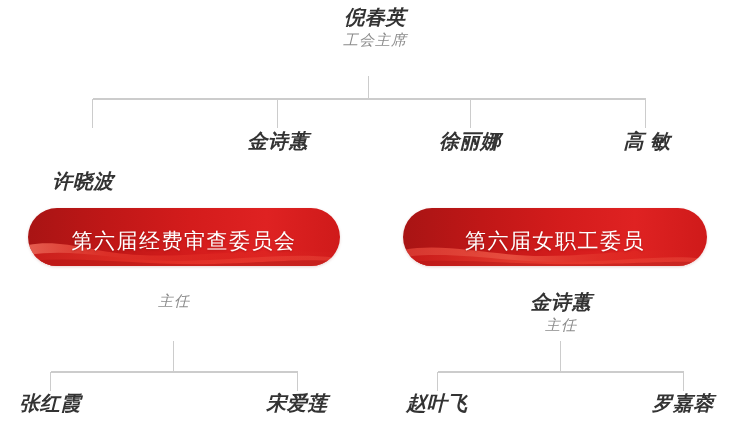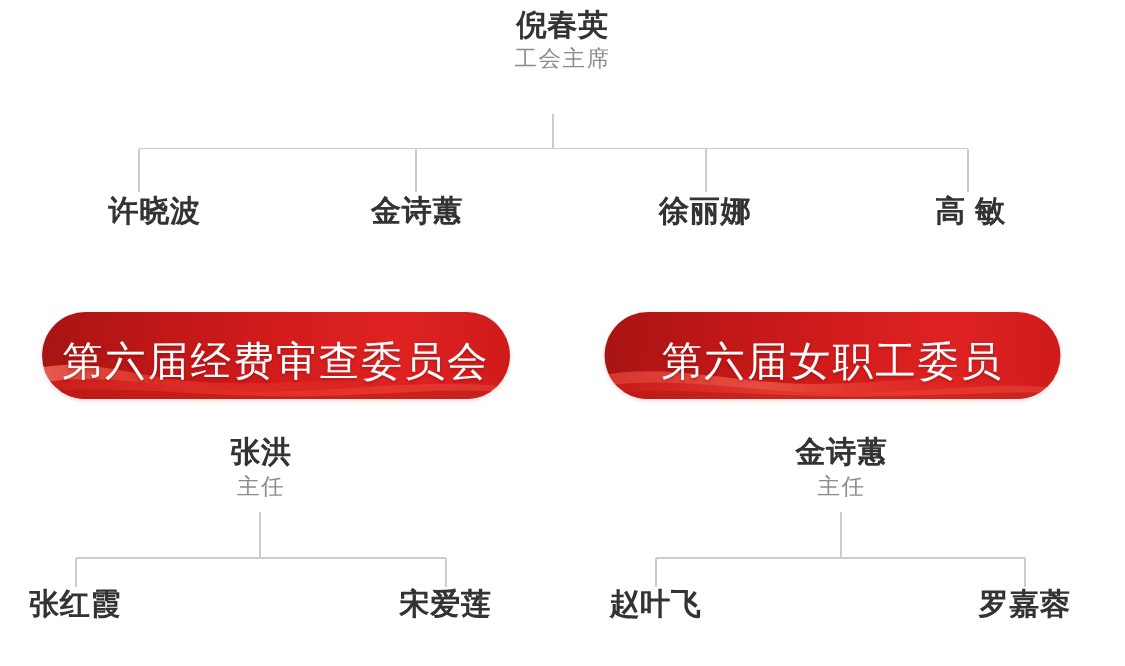--- a/index.html
+++ b/index.html
@@ -30,41 +30,42 @@
     height: 444px;
     pointer-events: none;
   }
 
   
   .node {
     position: absolute;
     text-align: center;
     white-space: nowrap;
     line-height: 1.18;
+    font-style: italic;
   }
   .node .nm {
     display: block;
     font-size: 20px;
     font-weight: bold;
     color: #333333;
     letter-spacing: 0.5px;
   }
   .node .ttl {
     display: block;
     font-size: 15px;
     font-weight: normal;
     color: #8c8c8c;
     letter-spacing: 1px;
     margin-top: 1px;
     text-align: center;
   }
 
   .node.root      { left: 275px; top: 6px;   width: 200px; }
   .node.lvl2      { top: 130px; width: 160px; }
-  .node.lvl2.n0   { left: 23px; }
+  .node.lvl2.n0   { left: 3px; margin-top: 40px; }
   .node.lvl2.n1   { left: 198px; }
   .node.lvl2.n2   { left: 390px; }
   .node.lvl2.n3   { left: 567px; }
 
   .node.sub       { top: 291px; width: 180px; }
   .node.sub.left  { left: 84px; }
   .node.sub.right { left: 471px; }
 
   .node.leaf      { top: 392px; width: 150px; }
   .node.leaf.l0   { left: -25px; }
@@ -98,21 +99,21 @@
   .pill .plabel {
     position: absolute;
     left: 0;
     top: 0;
     width: 100%;
     height: 66px;
     display: flex;
     align-items: center;
     justify-content: center;
     color: #ffffff;
-    font-size: 27px;
+    font-size: 21px;
     font-weight: normal;
     letter-spacing: 1.5px;
     text-shadow: 0 1px 2px rgba(110, 8, 8, 0.35);
     z-index: 3;
   }
 </style>
 </head>
 <body>
 
 <div id="chart">
@@ -197,21 +198,20 @@
         </linearGradient>
       </defs>
       <path d="M0 14 C 42 6, 88 20, 140 20 C 200 20, 250 10, 304 16 L304 30 L0 30 Z" fill="url(#rg3)"></path>
       <path d="M0 21 C 52 14, 104 27, 164 26 C 224 25, 266 18, 304 23 L304 30 L0 30 Z" fill="url(#rg4)"></path>
       <path d="M0 26 C 60 22, 124 30, 192 28 C 250 27, 280 24, 304 27 L304 30 L0 30 Z" fill="#b31313" opacity="0.50"></path>
     </svg>
     <div class="plabel">第六届女职工委员</div>
   </div>
 
   <div class="node sub left">
-    <span class="nm">张洪</span>
     <span class="ttl">主任</span>
   </div>
   <div class="node sub right">
     <span class="nm">金诗蕙</span>
     <span class="ttl">主任</span>
   </div>
 
   <div class="node leaf l0">
     <span class="nm">张红霞</span>
   </div>

